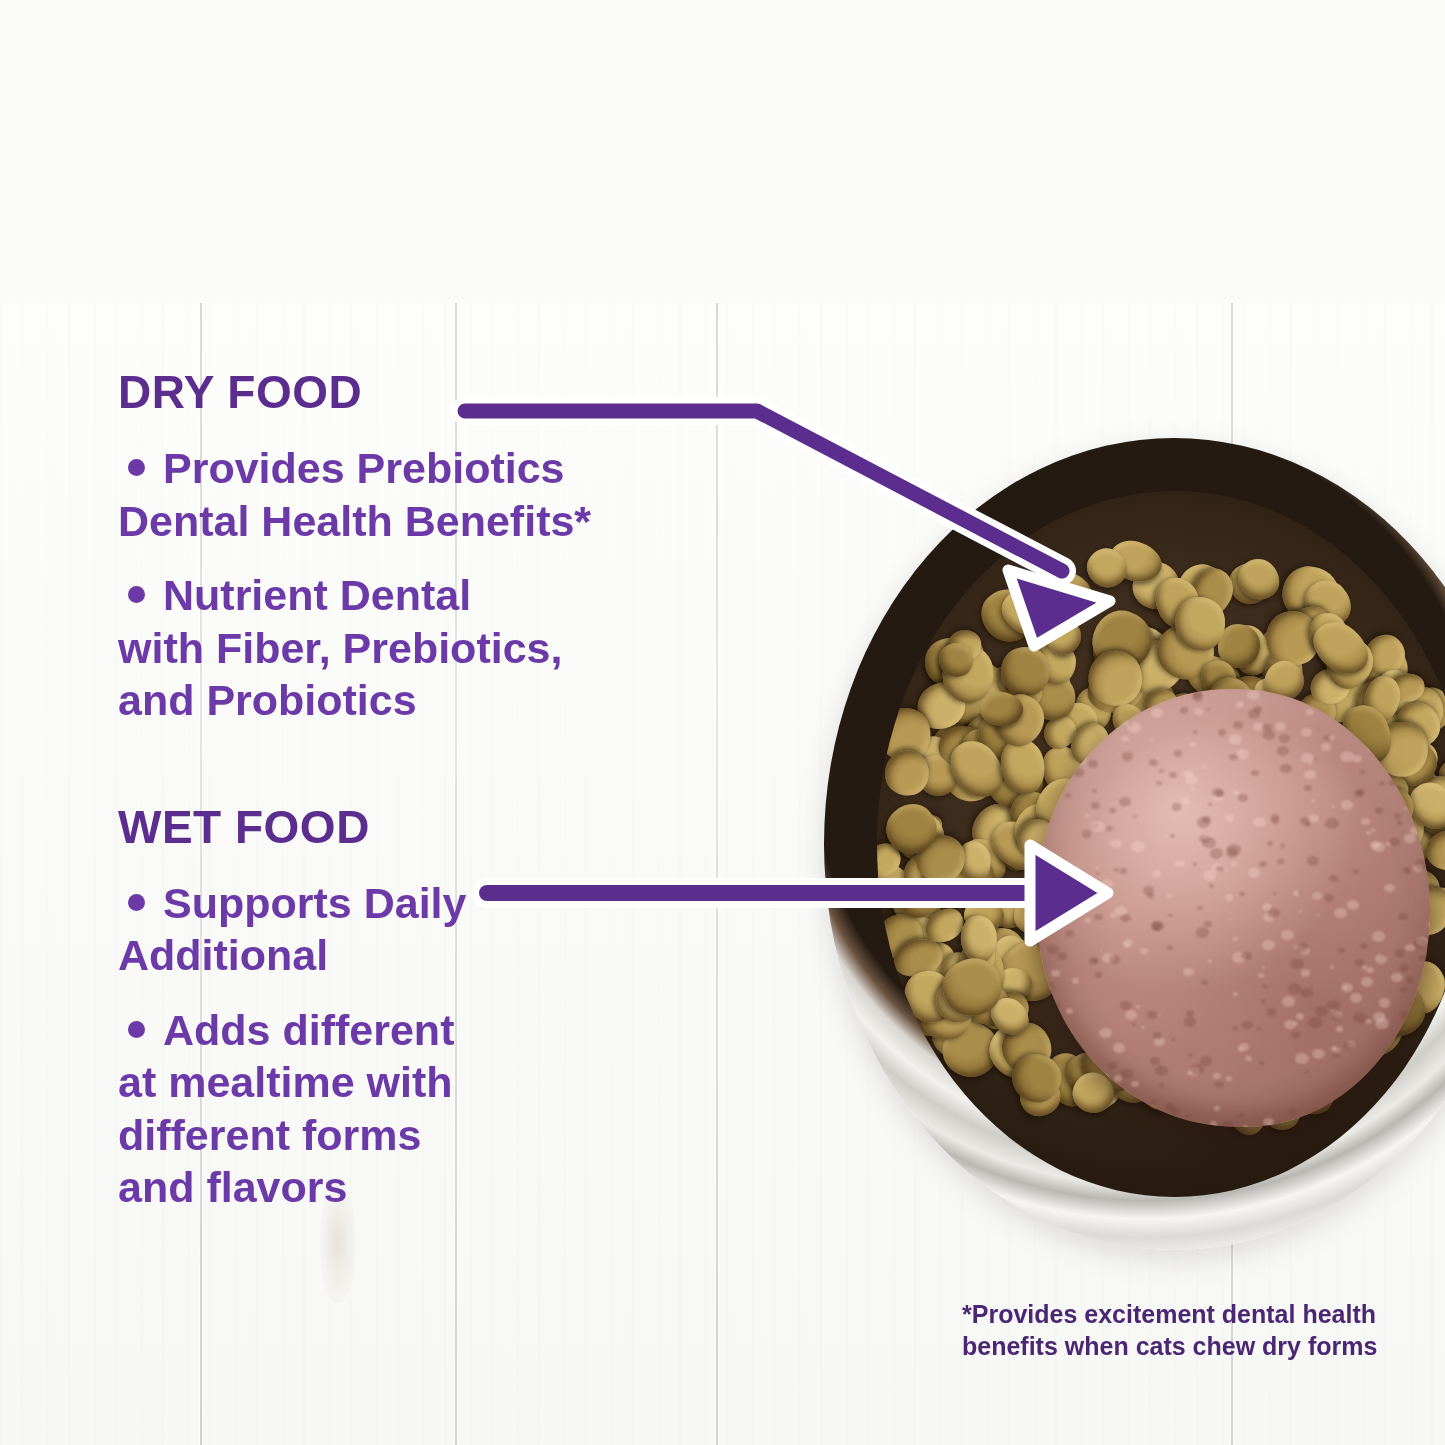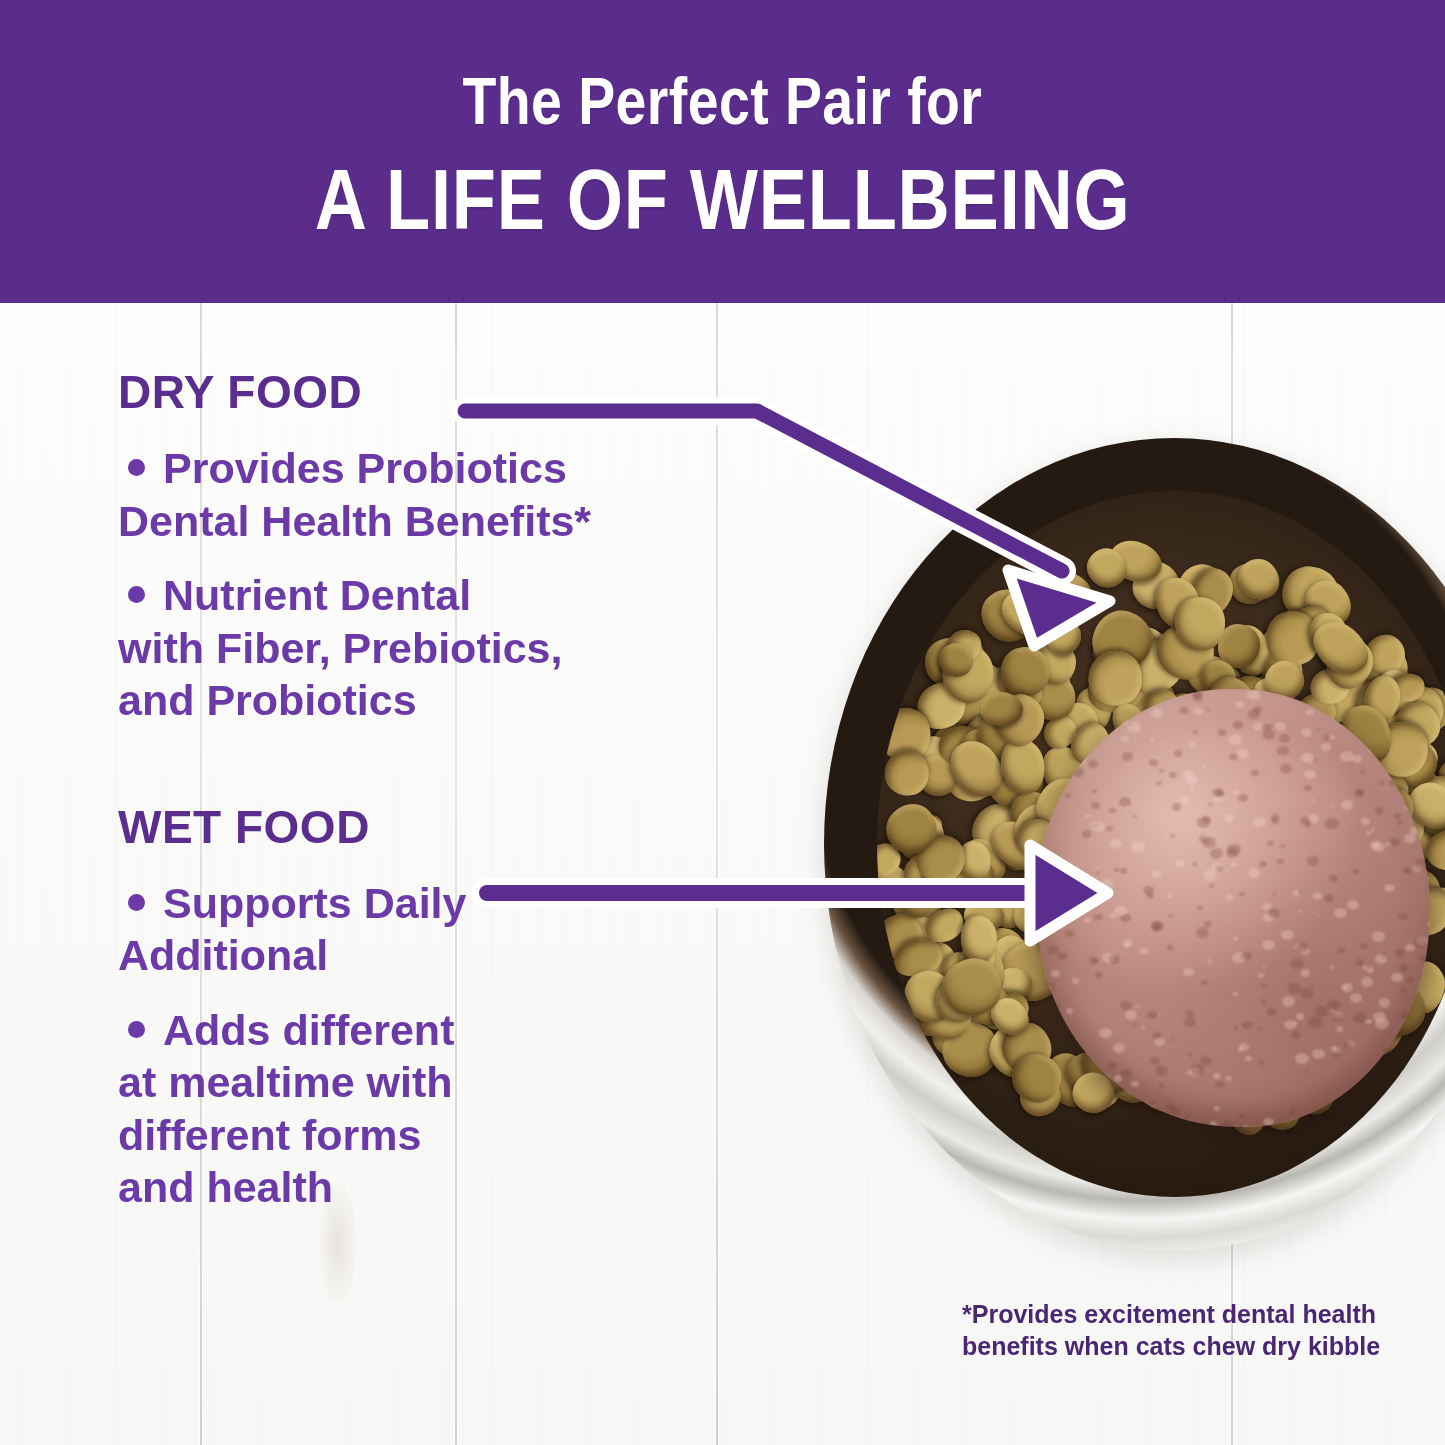--- a/index.html
+++ b/index.html
@@ -217,24 +217,20 @@
   <div class="wood">
     <div class="seam" style="left:200px;"></div>
     <div class="seam" style="left:455px;"></div>
     <div class="seam" style="left:716px;"></div>
     <div class="seam" style="left:1231px;"></div>
     <div class="knot" style="left:1005px; top:320px; width:60px; height:26px;"></div>
     <div class="knot" style="left:1270px; top:640px; width:44px; height:90px;"></div>
     <div class="knot" style="left:320px;  top:880px; width:36px; height:120px;"></div>
   </div>
 
-  <div class="header">
-    <div class="title-1">The Perfect Pair for</div>
-    <div class="title-2">A LIFE OF WELLBEING</div>
-  </div>
 
   <div class="bowl-wrap">
     <div class="bowl">
       <div class="bowl-inner">
         <div class="kibble-field" id="kibble-field">
             <div class="kb" style="left: 95.931px; top: 341.372px; width: 40.3926px; height: 29.7671px; transform: rotate(24deg); background: radial-gradient(circle at 34% 30%, rgb(184, 154, 85) 0%, rgb(184, 154, 85) 38%, rgb(138, 108, 50) 100%);"></div>
             <div class="kb" style="left: 245.843px; top: 186.304px; width: 55.1596px; height: 54.1335px; transform: rotate(18deg); background: radial-gradient(circle at 34% 30%, rgb(169, 141, 75) 0%, rgb(169, 141, 75) 38%, rgb(125, 96, 41) 100%);"></div>
             <div class="kb" style="left: 469.696px; top: 479.498px; width: 35.1313px; height: 34.8581px; transform: rotate(85deg); background: radial-gradient(circle at 34% 30%, rgb(184, 154, 85) 0%, rgb(184, 154, 85) 38%, rgb(138, 108, 50) 100%);"></div>
             <div class="kb" style="left: 287.404px; top: 395.444px; width: 43.9462px; height: 34.3829px; transform: rotate(165deg); background: radial-gradient(circle at 34% 30%, rgb(203, 176, 106) 0%, rgb(203, 176, 106) 38%, rgb(157, 127, 64) 100%);"></div>
             <div class="kb" style="left: 205.683px; top: 292.953px; width: 39.8033px; height: 38.9433px; transform: rotate(33deg); background: radial-gradient(circle at 34% 30%, rgb(203, 176, 106) 0%, rgb(203, 176, 106) 38%, rgb(157, 127, 64) 100%);"></div>
@@ -997,40 +993,40 @@
         </div>
       </div>
     </div>
   </div>
 
   <div class="copy">
 
     <div class="section">
       <div class="section-title">DRY FOOD</div>
       <div class="bullets">
-        <div class="bullet"><span class="dot"></span><span>Provides Probiotics</span><br><span>Dental Health Benefits*</span></div>
+        <div class="bullet"><span class="dot"></span><span>Provides Prebiotics</span><br><span>Dental Health Benefits*</span></div>
         <div class="bullet"><span class="dot"></span><span>Nutrient Dental</span><br><span>with Fiber, Prebiotics,</span><br><span>and Probiotics</span></div>
       </div>
     </div>
 
     <div class="gap-between"></div>
 
     <div class="section">
       <div class="section-title">WET FOOD</div>
       <div class="bullets">
         <div class="bullet"><span class="dot"></span><span>Supports Daily</span><br><span>Additional</span></div>
-        <div class="bullet"><span class="dot"></span><span>Adds different</span><br><span>at mealtime with</span><br><span>different forms</span><br><span>and health</span></div>
+        <div class="bullet"><span class="dot"></span><span>Adds different</span><br><span>at mealtime with</span><br><span>different forms</span><br><span>and flavors</span></div>
       </div>
     </div>
 
   </div>
 
   <div class="footnote">
     <div>*Provides excitement dental health</div>
-    <div>benefits when cats chew dry kibble</div>
+    <div>benefits when cats chew dry forms</div>
   </div>
 
   <svg class="arrows" viewBox="0 0 1445 1445">
 
     <g>
       <path d="M465,411 L757,411 L1062,571" fill="none" stroke="#ffffff" stroke-width="28" stroke-linecap="round" stroke-linejoin="round"></path>
       <path d="M465,411 L757,411 L1062,571" fill="none" stroke="#5b2d8e" stroke-width="15" stroke-linecap="round" stroke-linejoin="round"></path>
 
       <path d="M1110,601 L1008,570 L1034,646 Z" fill="#5b2d8e" stroke="#ffffff" stroke-width="11" stroke-linejoin="round"></path>
     </g>

